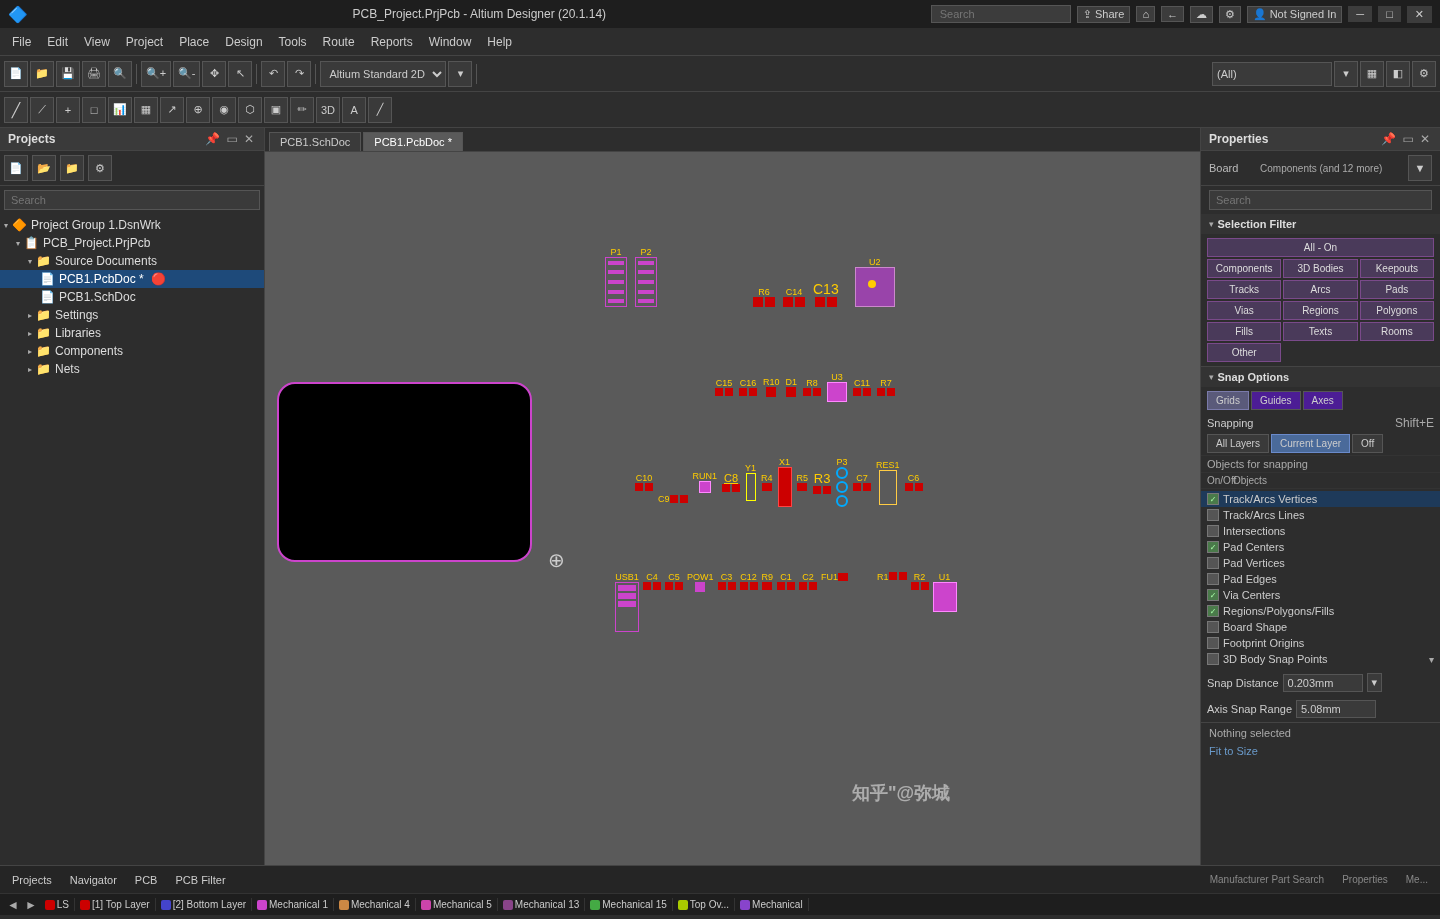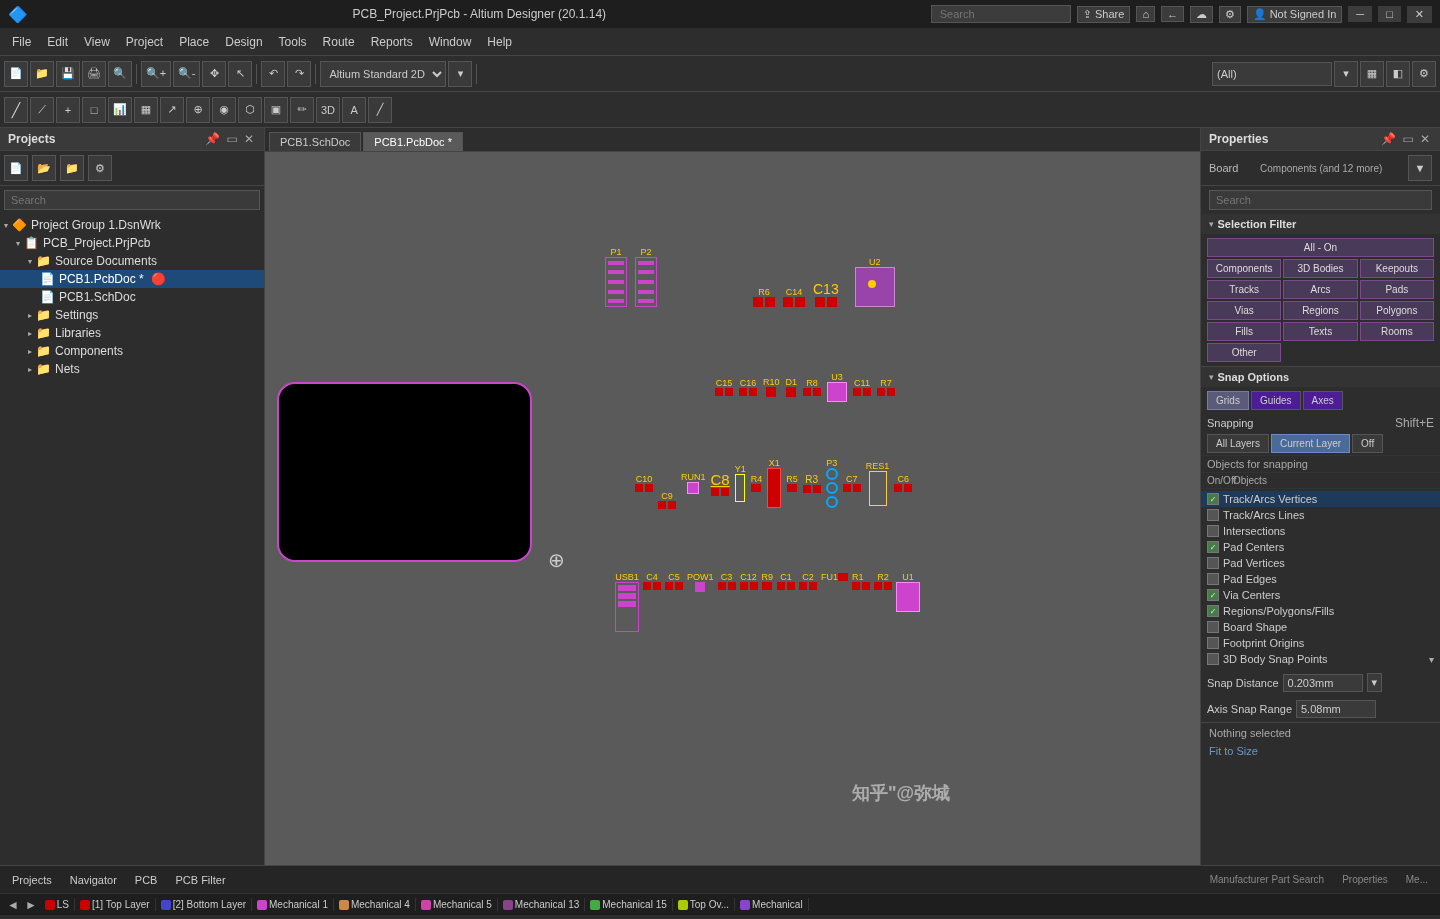--- a/index.html
+++ b/index.html
@@ -414,33 +414,33 @@
       </div>
 
       <div style="position:absolute;top:305px;left:370px;display:flex;gap:5px;align-items:center;">
         <div style="display:flex;flex-direction:column;align-items:center;">
           <span style="font-size:9px;color:#ffcc00;">C10</span>
           <div style="display:flex;gap:2px;">
               <div style="width:8px;height:8px;background:#cc0000;"></div>
               <div style="width:8px;height:8px;background:#cc0000;"></div>
             </div>
         </div>
-        <div style="display:flex;flex-direction:column;align-items:center;margin-top:34px;">
+        <div style="display:flex;align-items:center;margin-top:34px;">
           <span style="font-size:9px;color:#ffcc00;">C9</span>
           <div style="display:flex;gap:2px;">
               <div style="width:8px;height:8px;background:#cc0000;"></div>
               <div style="width:8px;height:8px;background:#cc0000;"></div>
             </div>
         </div>
         <div style="display:flex;flex-direction:column;align-items:center;">
           <span style="font-size:9px;color:#ffcc00;">RUN1</span>
           <div style="width:12px;height:12px;background:#cc44cc;border:1px solid #ff88ff;"></div>
         </div>
         <div style="display:flex;flex-direction:column;align-items:center;">
-          <span style="font-size:15px;color:#ffcc00;text-decoration:underline;">C8</span>
+          <span style="font-size:11px;color:#ffcc00;text-decoration:underline;">C8</span>
           <div style="display:flex;gap:2px;">
               <div style="width:8px;height:8px;background:#cc0000;"></div>
               <div style="width:8px;height:8px;background:#cc0000;"></div>
             </div>
         </div>
 
         <div style="display:flex;flex-direction:column;align-items:center;">
           <span style="font-size:9px;color:#ffcc00;">Y1</span>
           <div style="width:10px;height:28px;background:transparent;border:1px solid #ffff00;"></div>
         </div>
@@ -451,21 +451,21 @@
 
         <div style="display:flex;flex-direction:column;align-items:center;">
           <span style="font-size:9px;color:#ffcc00;">X1</span>
           <div style="width:14px;height:40px;background:#cc0000;border:1px solid #ff4444;"></div>
         </div>
         <div style="display:flex;flex-direction:column;align-items:center;">
           <span style="font-size:9px;color:#ffcc00;">R5</span>
           <div style="width:10px;height:8px;background:#cc0000;"></div>
         </div>
         <div style="display:flex;flex-direction:column;align-items:center;">
-          <span style="font-size:10px;color:#ffcc00;">R3</span>
+          <span style="font-size:13px;color:#ffcc00;">R3</span>
           <div style="display:flex;gap:2px;">
               <div style="width:8px;height:8px;background:#cc0000;"></div>
               <div style="width:8px;height:8px;background:#cc0000;"></div>
             </div>
         </div>
 
         <div style="display:flex;flex-direction:column;align-items:center;">
           <span style="font-size:9px;color:#ffcc00;">P3</span>
           <div style="display:flex;flex-direction:column;gap:2px;">
             <div style="width:12px;height:12px;background:transparent;border:2px solid #00aaff;border-radius:50%;"></div>
@@ -551,21 +551,21 @@
           <span style="font-size:9px;color:#ffcc00;">C2</span>
           <div style="display:flex;gap:2px;">
               <div style="width:8px;height:8px;background:#cc0000;"></div>
               <div style="width:8px;height:8px;background:#cc0000;"></div>
             </div>
         </div>
         <div style="display:flex;align-items:center;">
           <span style="font-size:9px;color:#ffcc00;">FU1</span>
           <div style="width:10px;height:8px;background:#cc0000;"></div>
         </div>
-        <div style="display:flex;flex-direction:column;align-items:flex-start;">
+        <div style="display:flex;align-items:flex-start;margin-left:25px;">
           <span style="font-size:9px;color:#ffcc00;">R1</span>
           <div style="display:flex;gap:2px;">
               <div style="width:8px;height:8px;background:#cc0000;"></div>
               <div style="width:8px;height:8px;background:#cc0000;"></div>
             </div>
         </div>
         <div style="display:flex;flex-direction:column;align-items:center;">
           <span style="font-size:9px;color:#ffcc00;">R2</span>
           <div style="display:flex;gap:2px;">
               <div style="width:8px;height:8px;background:#cc0000;"></div>

